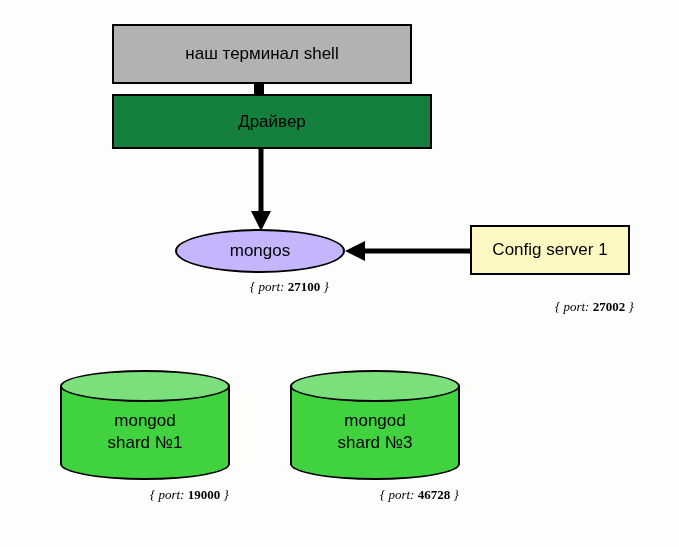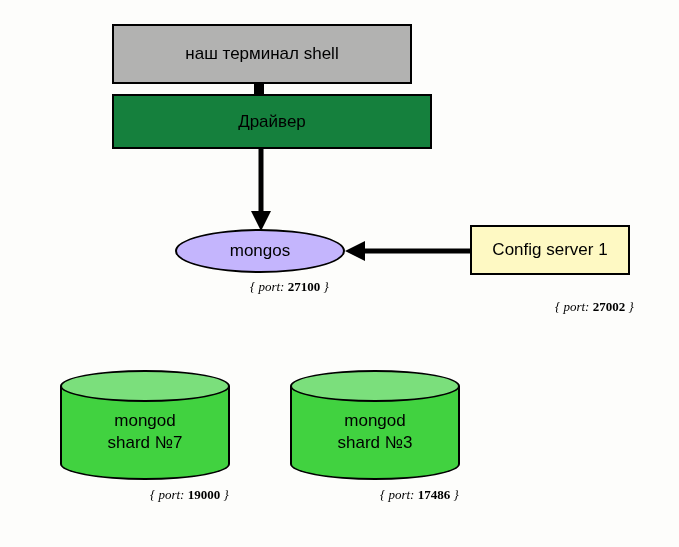--- a/index.html
+++ b/index.html
@@ -130,33 +130,33 @@
   <span>Config server 1</span>
 </div>
 <div class="port" style="left:555px; top:299px;">
   <span>{ port: </span><b>27002</b><span> }</span>
 </div>
 
 <div class="cyl cyl1">
   <div class="body">
     <div>
       <span>mongod</span><br>
-      <span>shard №7</span>
+      <span>shard №1</span>
     </div>
   </div>
   <div class="top"></div>
 </div>
 <div class="port" style="left:150px; top:487px;">
   <span>{ port: </span><b>19000</b><span> }</span>
 </div>
 
 <div class="cyl cyl2">
   <div class="body">
     <div>
       <span>mongod</span><br>
       <span>shard №3</span>
     </div>
   </div>
   <div class="top"></div>
 </div>
 <div class="port" style="left:380px; top:487px;">
-  <span>{ port: </span><b>17486</b><span> }</span>
+  <span>{ port: </span><b>46728</b><span> }</span>
 </div>
 
 </body></html>

